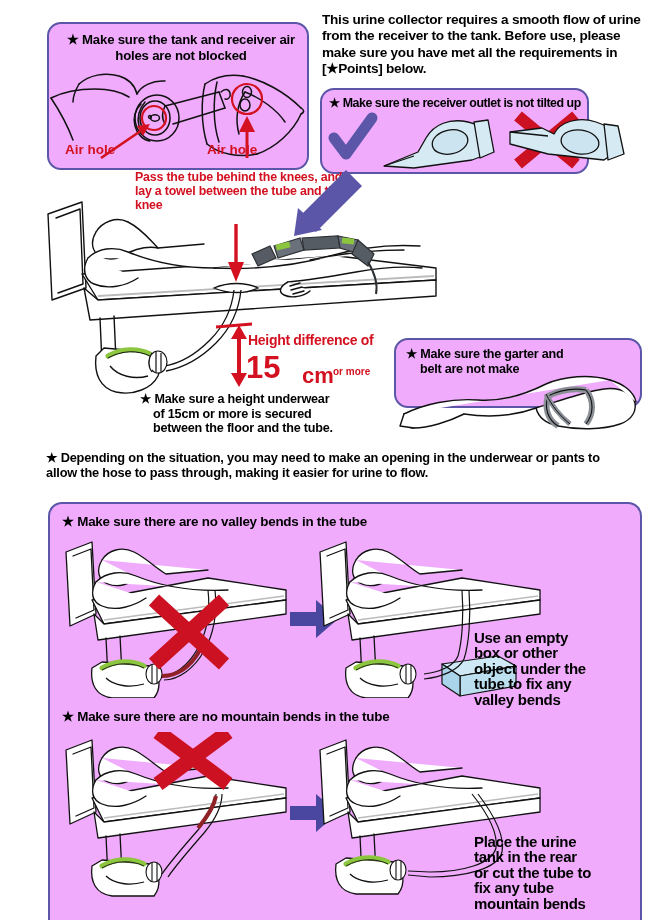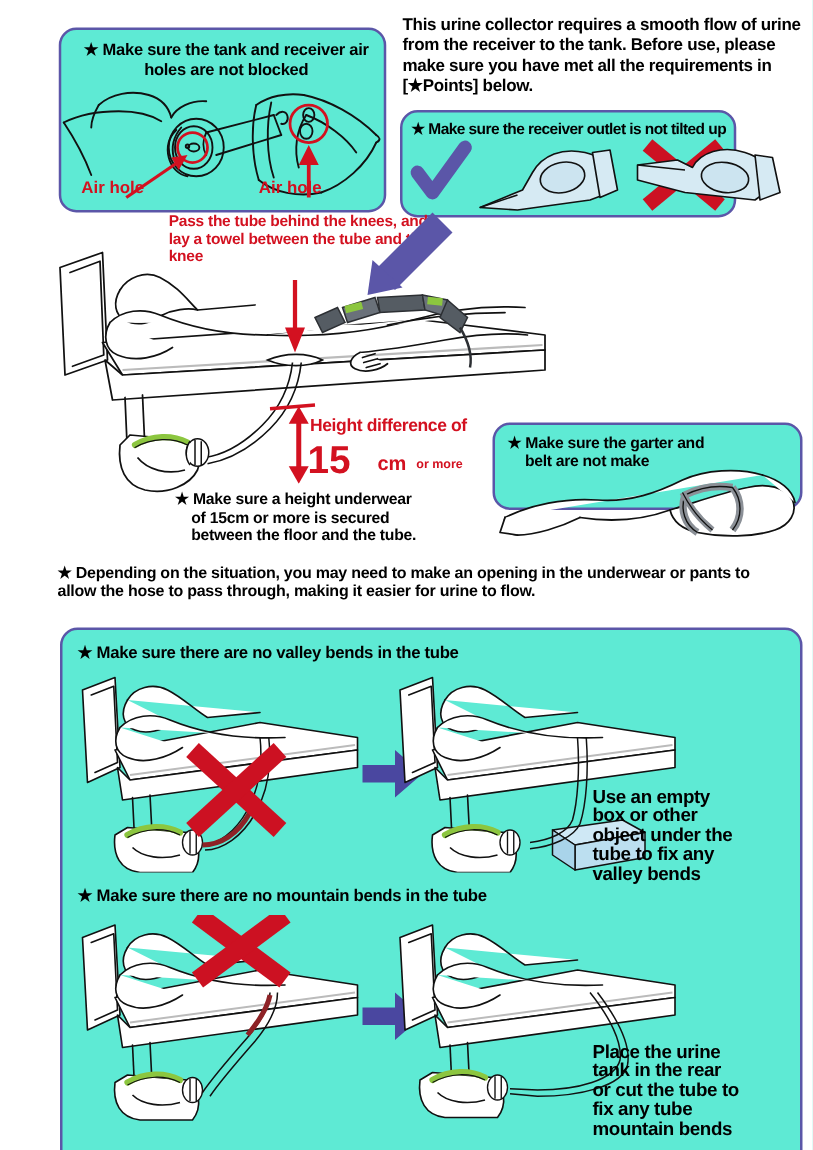--- a/index.html
+++ b/index.html
@@ -13,21 +13,21 @@
     position: relative;
     width: 650px; height: 920px;
     background: #ffffff;
   }
 
   
   .panel {
     position: absolute;
     border: 2px solid #5b56a8;
     border-radius: 14px;
-    background: #5eead4;
+    background: #f0abfc;
   }
   .panel-title {
     font-weight: bold;
     color: #000;
     letter-spacing: -0.2px;
   }
 
   
   #panel-airholes { left: 47px; top: 22px; width: 262px; height: 148px; }
   #airholes-title {
@@ -71,21 +71,21 @@
   #hd-line1 {
     position: absolute; left: 248px; top: 332px; width: 160px;
     font-size: 14px; font-weight: bold; color: #d31120; letter-spacing: -0.3px;
   }
   #hd-big {
     position: absolute; left: 246px; top: 352px;
     font-size: 31px; font-weight: bold; color: #d31120; line-height: 31px;
   }
   #hd-cm {
     position: absolute; left: 302px; top: 363px;
-    font-size: 16px; font-weight: bold; color: #d31120;
+    font-size: 22px; font-weight: bold; color: #d31120;
   }
   #hd-more {
     position: absolute; left: 333px; top: 366px;
     font-size: 10px; font-weight: bold; color: #d31120;
   }
   #hd-measure { position: absolute; left: 228px; top: 325px; width: 22px; height: 62px; }
 
   #note-floor {
     position: absolute; left: 140px; top: 392px; width: 250px;
     font-size: 12.6px; line-height: 14.6px; font-weight: bold; color: #000;

